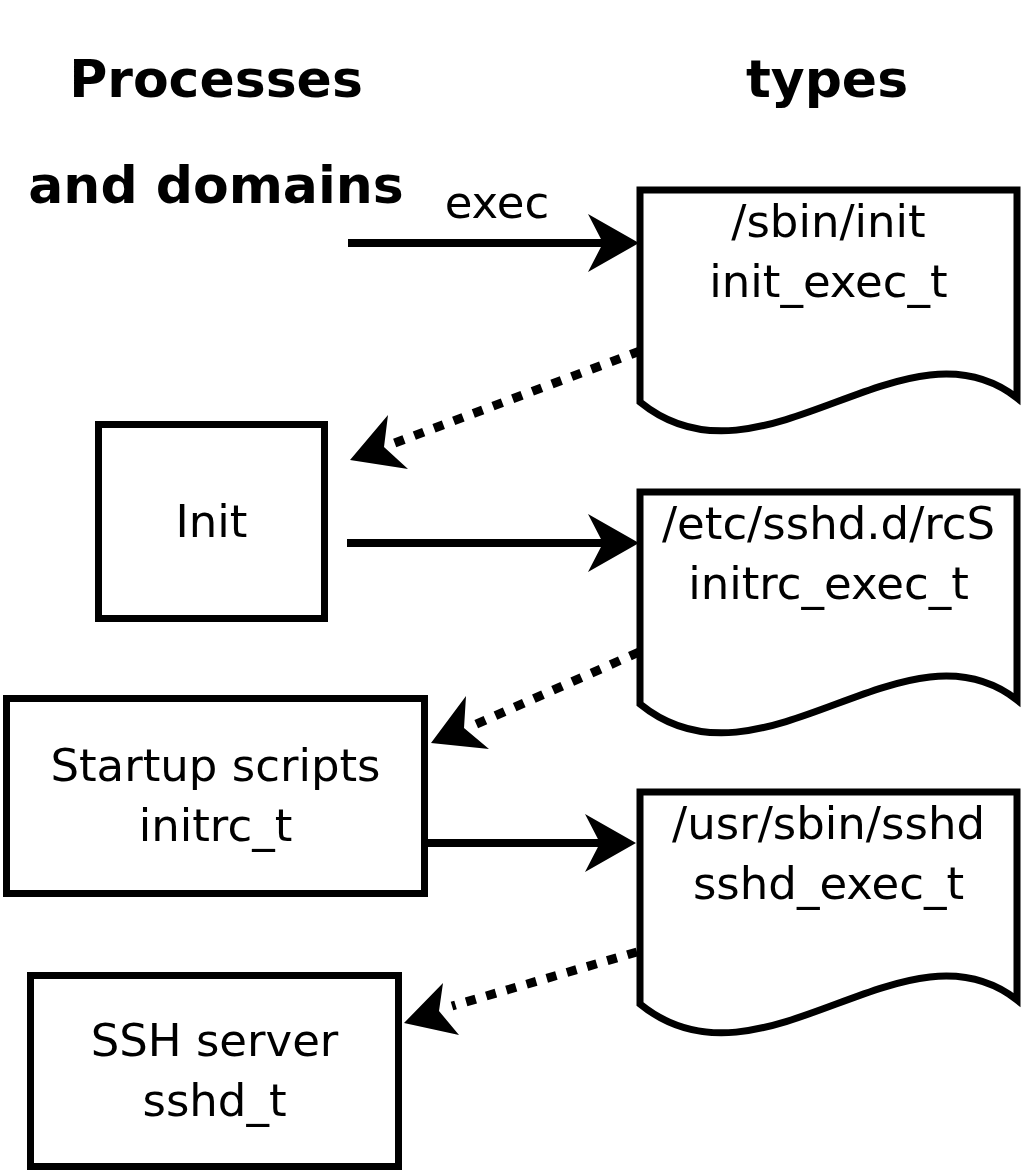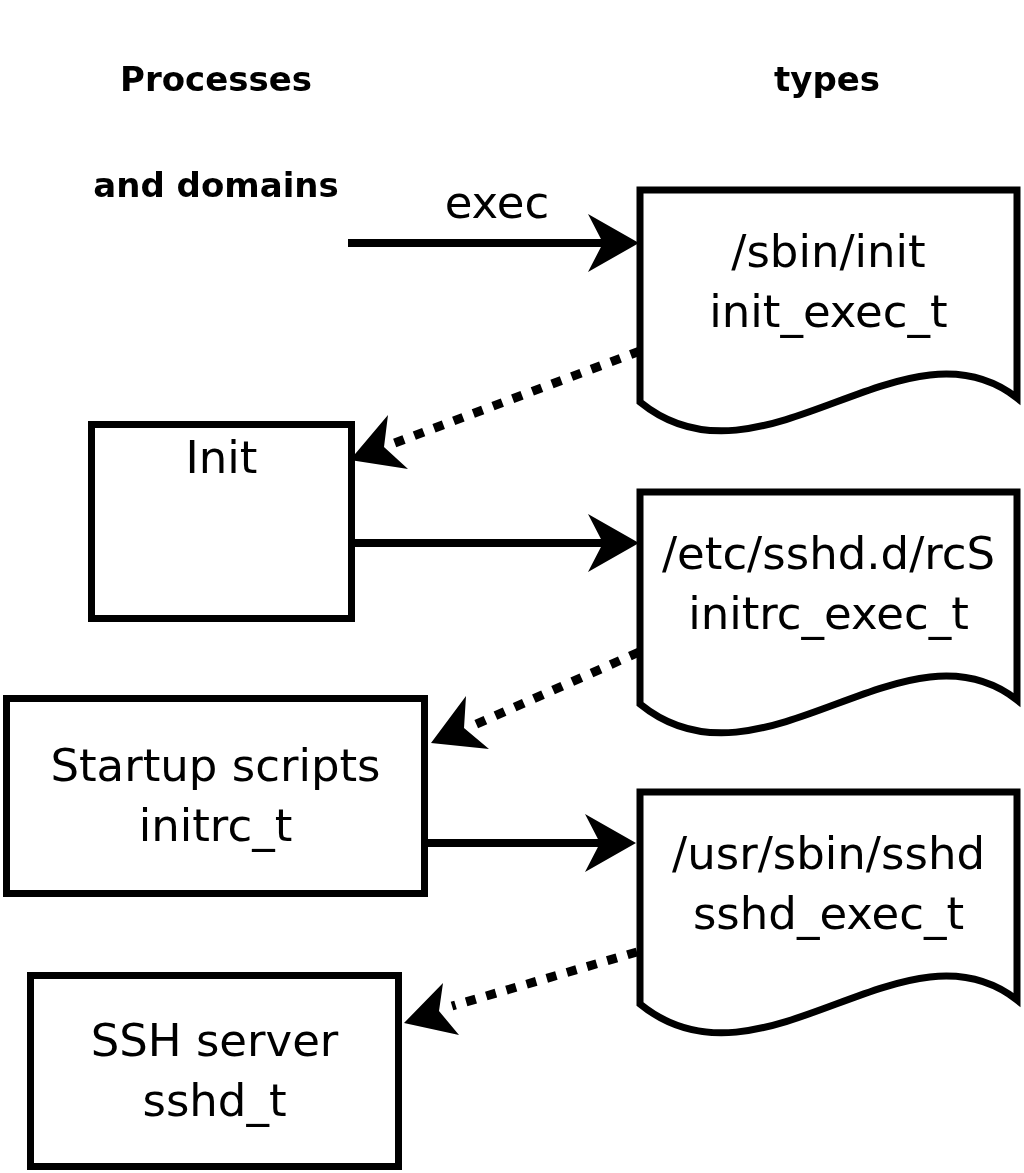--- a/index.html
+++ b/index.html
@@ -13,21 +13,21 @@
     overflow: hidden;
   }
   svg.layer {
     position: absolute;
     left: 0; top: 0;
     width: 1024px; height: 1173px;
   }
   .hdr {
     position: absolute;
     font-weight: bold;
-    font-size: 34px;
+    font-size: 52px;
     line-height: 53px;
     text-align: center;
     white-space: pre-line;
   }
   .hdr-left  { left: 0;   top: 2; width: 432px; }
   .hdr-right { left: 630px; top: 2; width: 394px; }
   .pbox {
     position: absolute;
     box-sizing: border-box;
     border: 7px solid #000000;
@@ -35,29 +35,29 @@
     display: flex;
     flex-direction: column;
     align-items: center;
     justify-content: center;
     font-size: 45px;
     line-height: 60px;
     text-align: center;
     white-space: nowrap;
   }
   .pbox-0 { left: 80px; top: 143px; width: 268px; height: 202px; }
-  .pbox-1 { left: 88px; top: 421px; width: 267px; height: 201px; justify-content: space-between; }
+  .pbox-1 { left: 95px; top: 421px; width: 233px; height: 201px; }
   .pbox-2 { left: 3px;  top: 695px; width: 425px; height: 202px; }
   .pbox-3 { left: 27px; top: 972px; width: 375px; height: 198px; }
   .doclabel {
     position: absolute;
     display: flex;
     flex-direction: column;
     align-items: center;
-    justify-content: center;
+    justify-content: flex-start;
     font-size: 45px;
     line-height: 60px;
     text-align: center;
     white-space: nowrap;
     width: 377px;
     height: 180px;
   }
   .doclabel-0 { left: 640px; top: 192px; }
   .doclabel-1 { left: 640px; top: 494px; }
   .doclabel-2 { left: 640px; top: 794px; }

